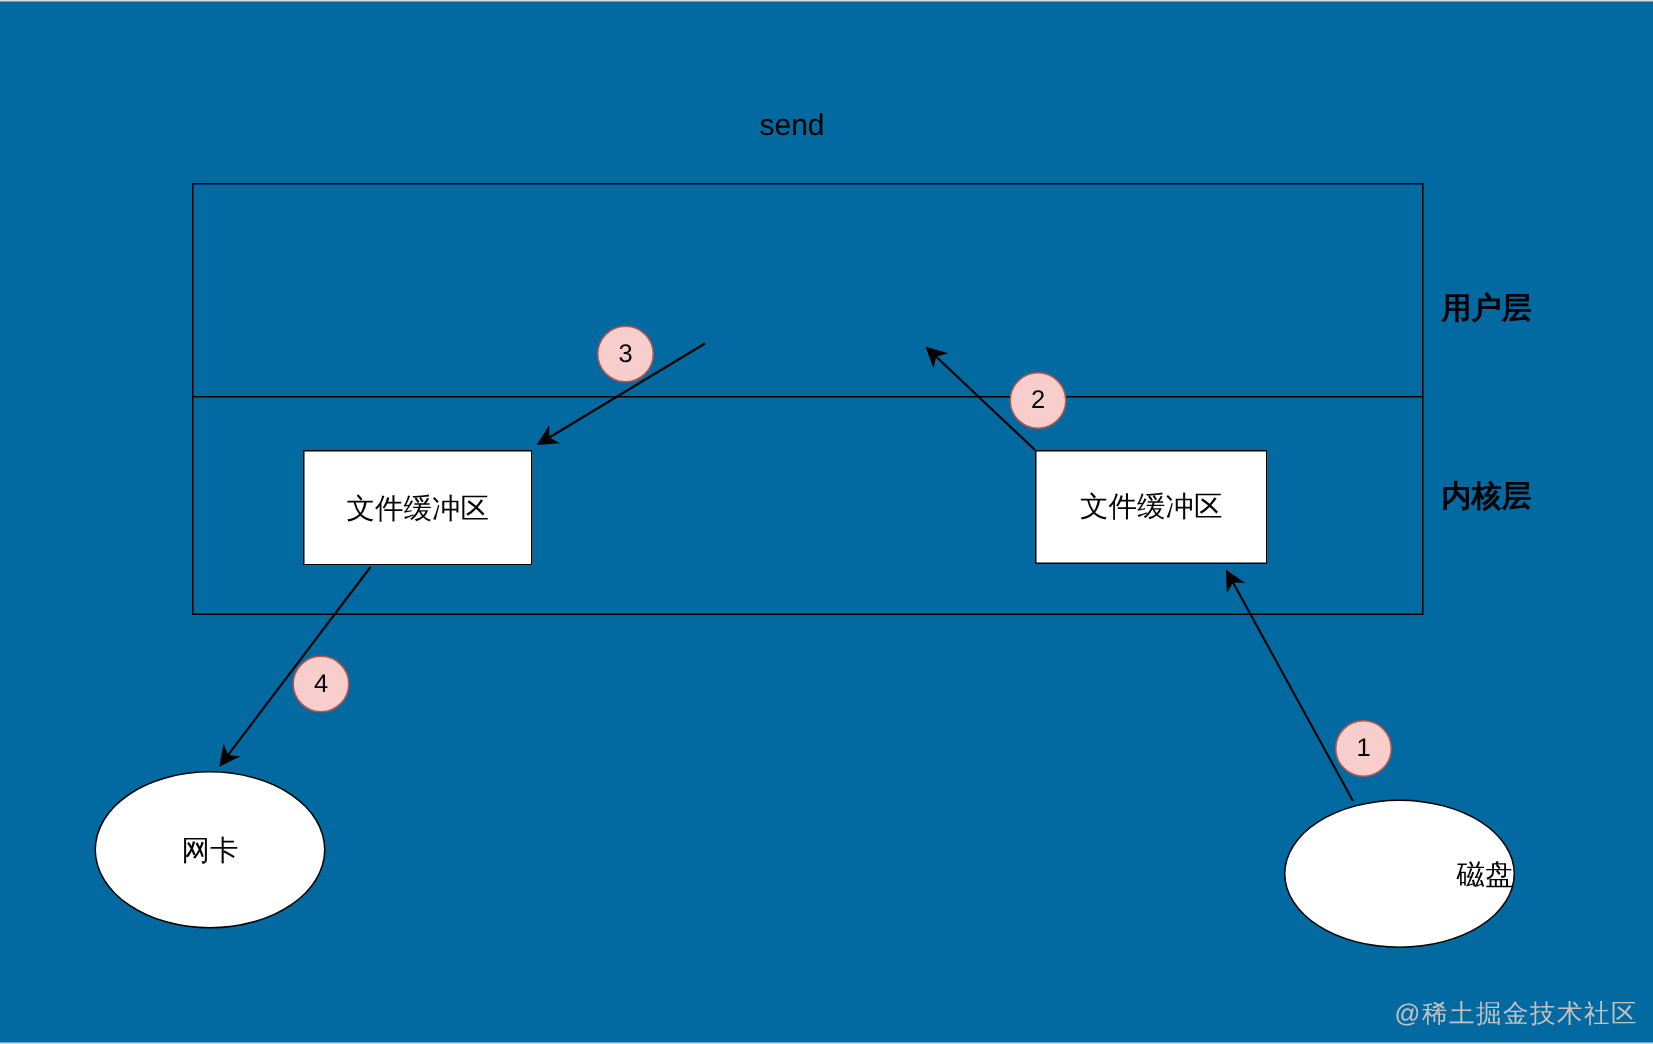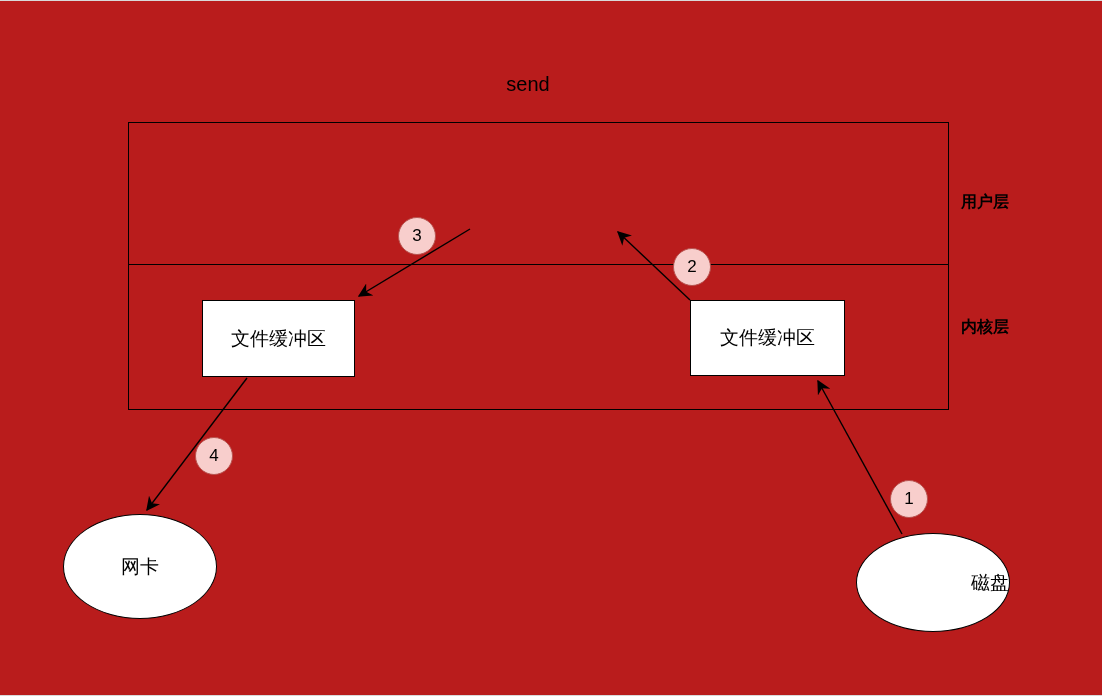--- a/index.html
+++ b/index.html
@@ -5,21 +5,21 @@
   html, body {
     margin: 0;
     padding: 0;
     background: #ffffff;
     font-family: "Liberation Sans", "DejaVu Sans", sans-serif;
   }
   .canvas {
     position: relative;
     width: 1102px;
     height: 696px;
-    background: #b91c1c;
+    background: #0369a1;
     border-top: 1px solid #d9d9d9;
     border-bottom: 1px solid #d9d9d9;
     box-sizing: border-box;
     overflow: hidden;
   }
   .diagram-title {
     position: absolute;
     left: 428px;
     top: 72px;
     width: 200px;
@@ -42,21 +42,21 @@
     left: 128px;
     top: 263px;
     width: 821px;
     height: 0;
     border-top: 1px solid #000000;
   }
   .layer-label {
     position: absolute;
     left: 961px;
     width: 100px;
-    font-size: 16px;
+    font-size: 20px;
     font-weight: bold;
     color: #000000;
   }
   .layer-label.user { top: 191px; }
   .layer-label.kernel { top: 316px; }
   .node-box {
     position: absolute;
     border: 1px solid #000000;
     background: #ffffff;
     box-sizing: border-box;
@@ -156,14 +156,15 @@
 
   <div class="node-ellipse node-disk">
     <span>磁盘</span>
   </div>
 
   <div class="step-badge step-1" style="background: rgb(248, 206, 204); border: 1px solid rgb(184, 84, 80);">1</div>
   <div class="step-badge step-2" style="background: rgb(248, 206, 204); border: 1px solid rgb(184, 84, 80);">2</div>
   <div class="step-badge step-3" style="background: rgb(248, 206, 204); border: 1px solid rgb(184, 84, 80);">3</div>
   <div class="step-badge step-4" style="background: rgb(248, 206, 204); border: 1px solid rgb(184, 84, 80);">4</div>
 
+  <div class="watermark">@稀土掘金技术社区</div>
 
 </div>
 
 </body></html>

